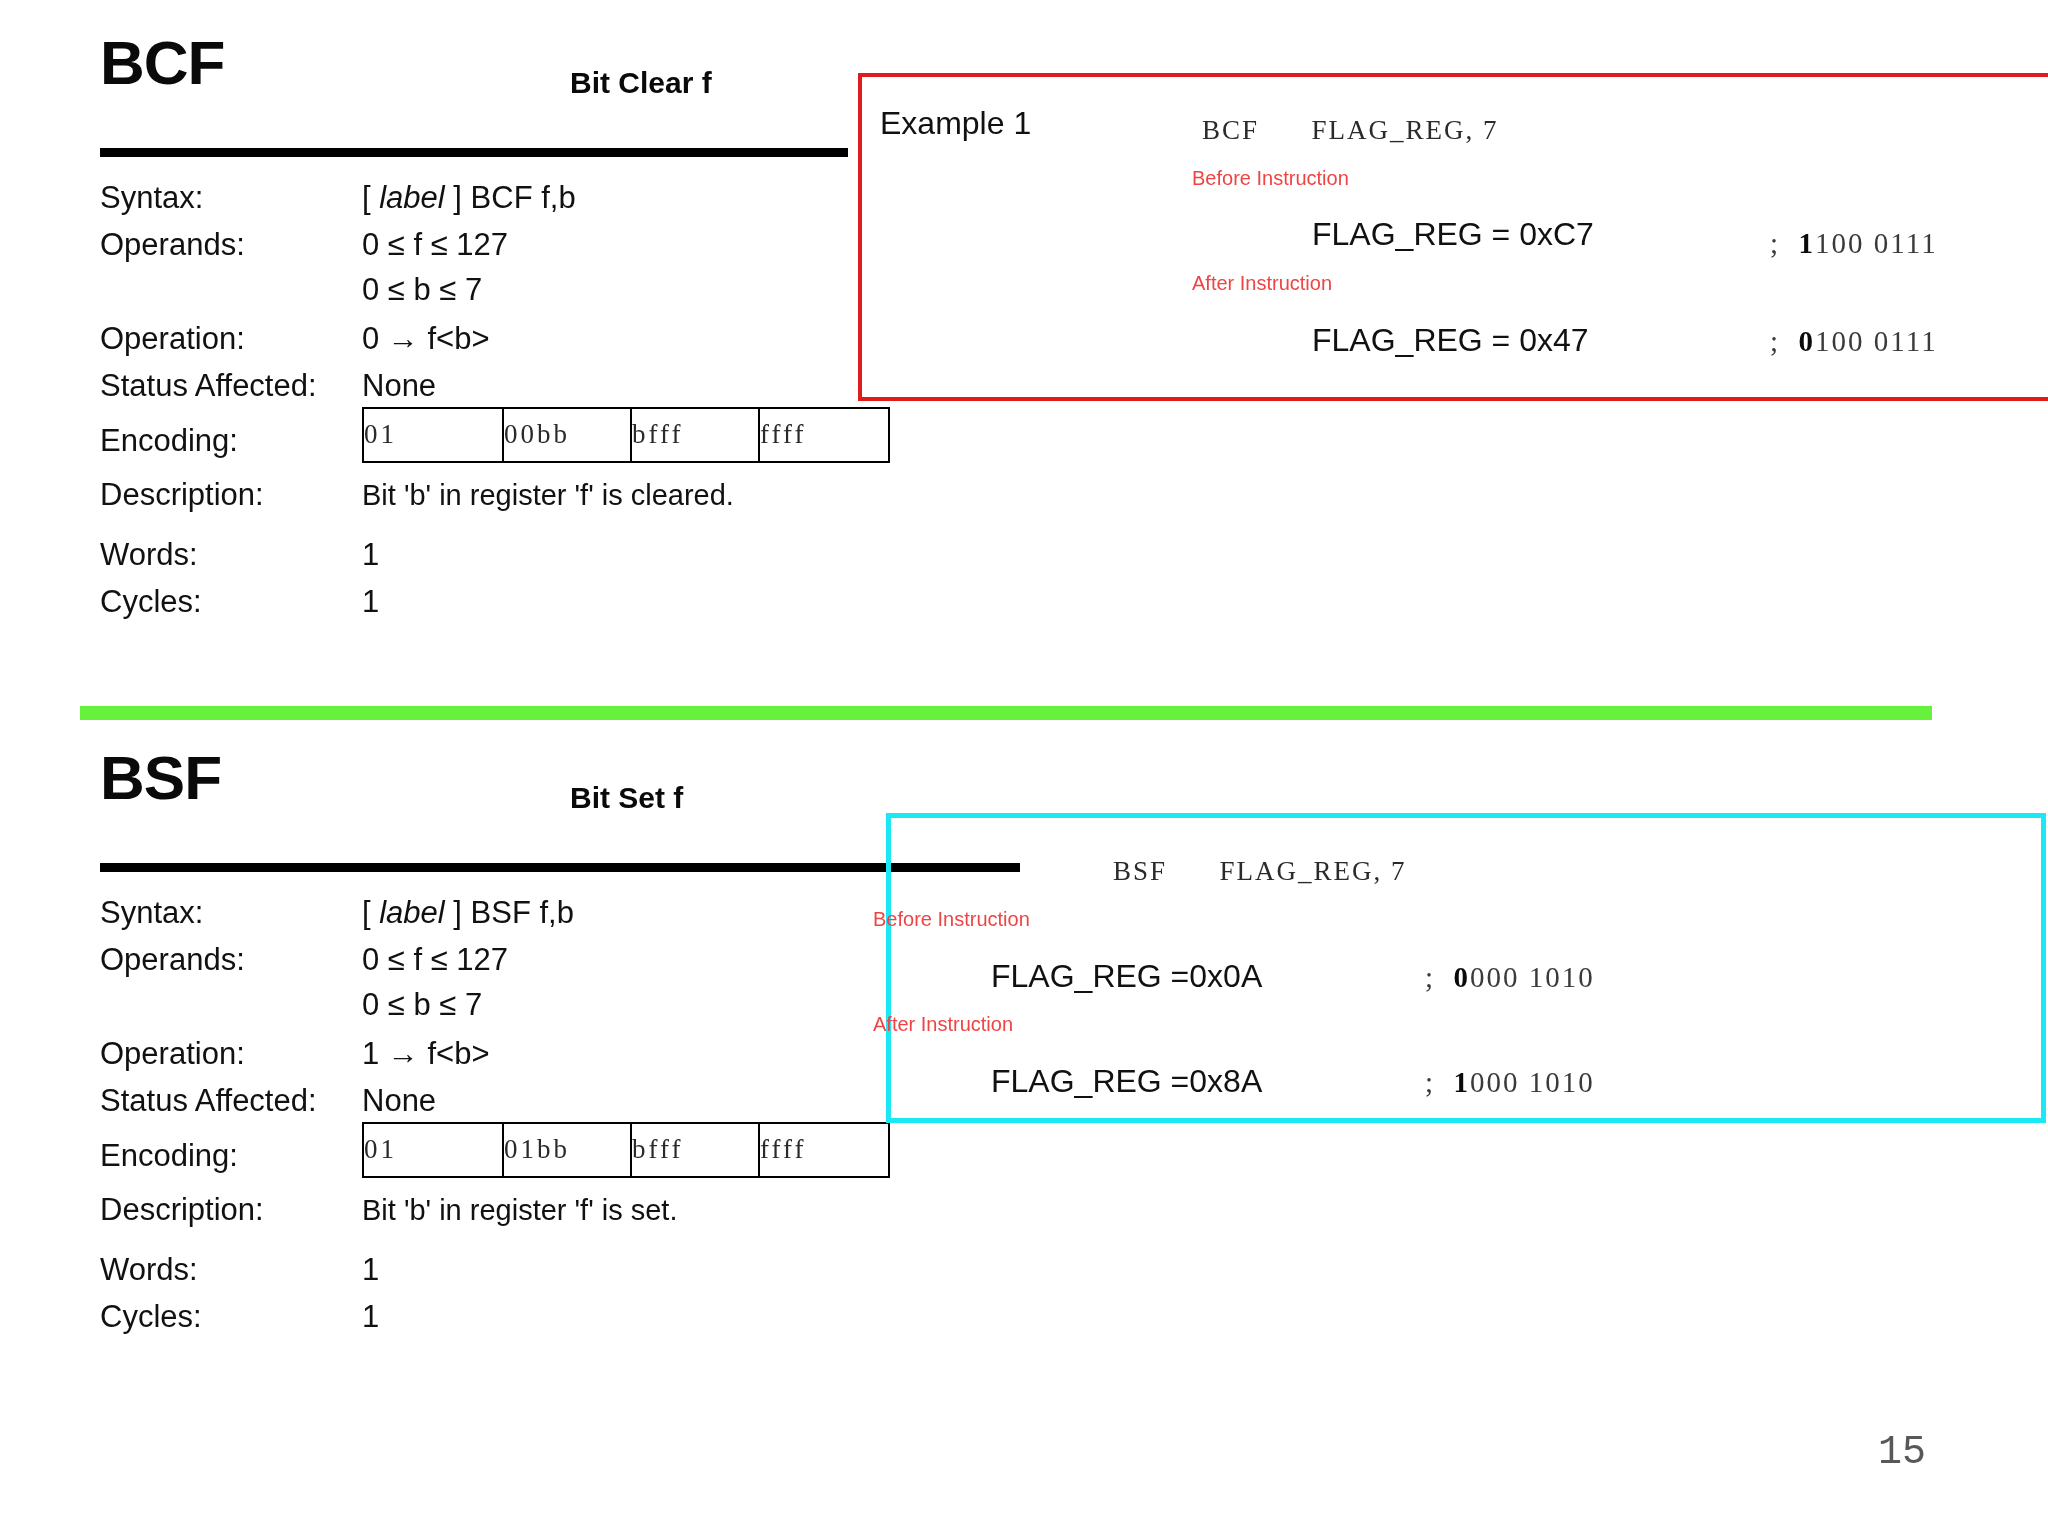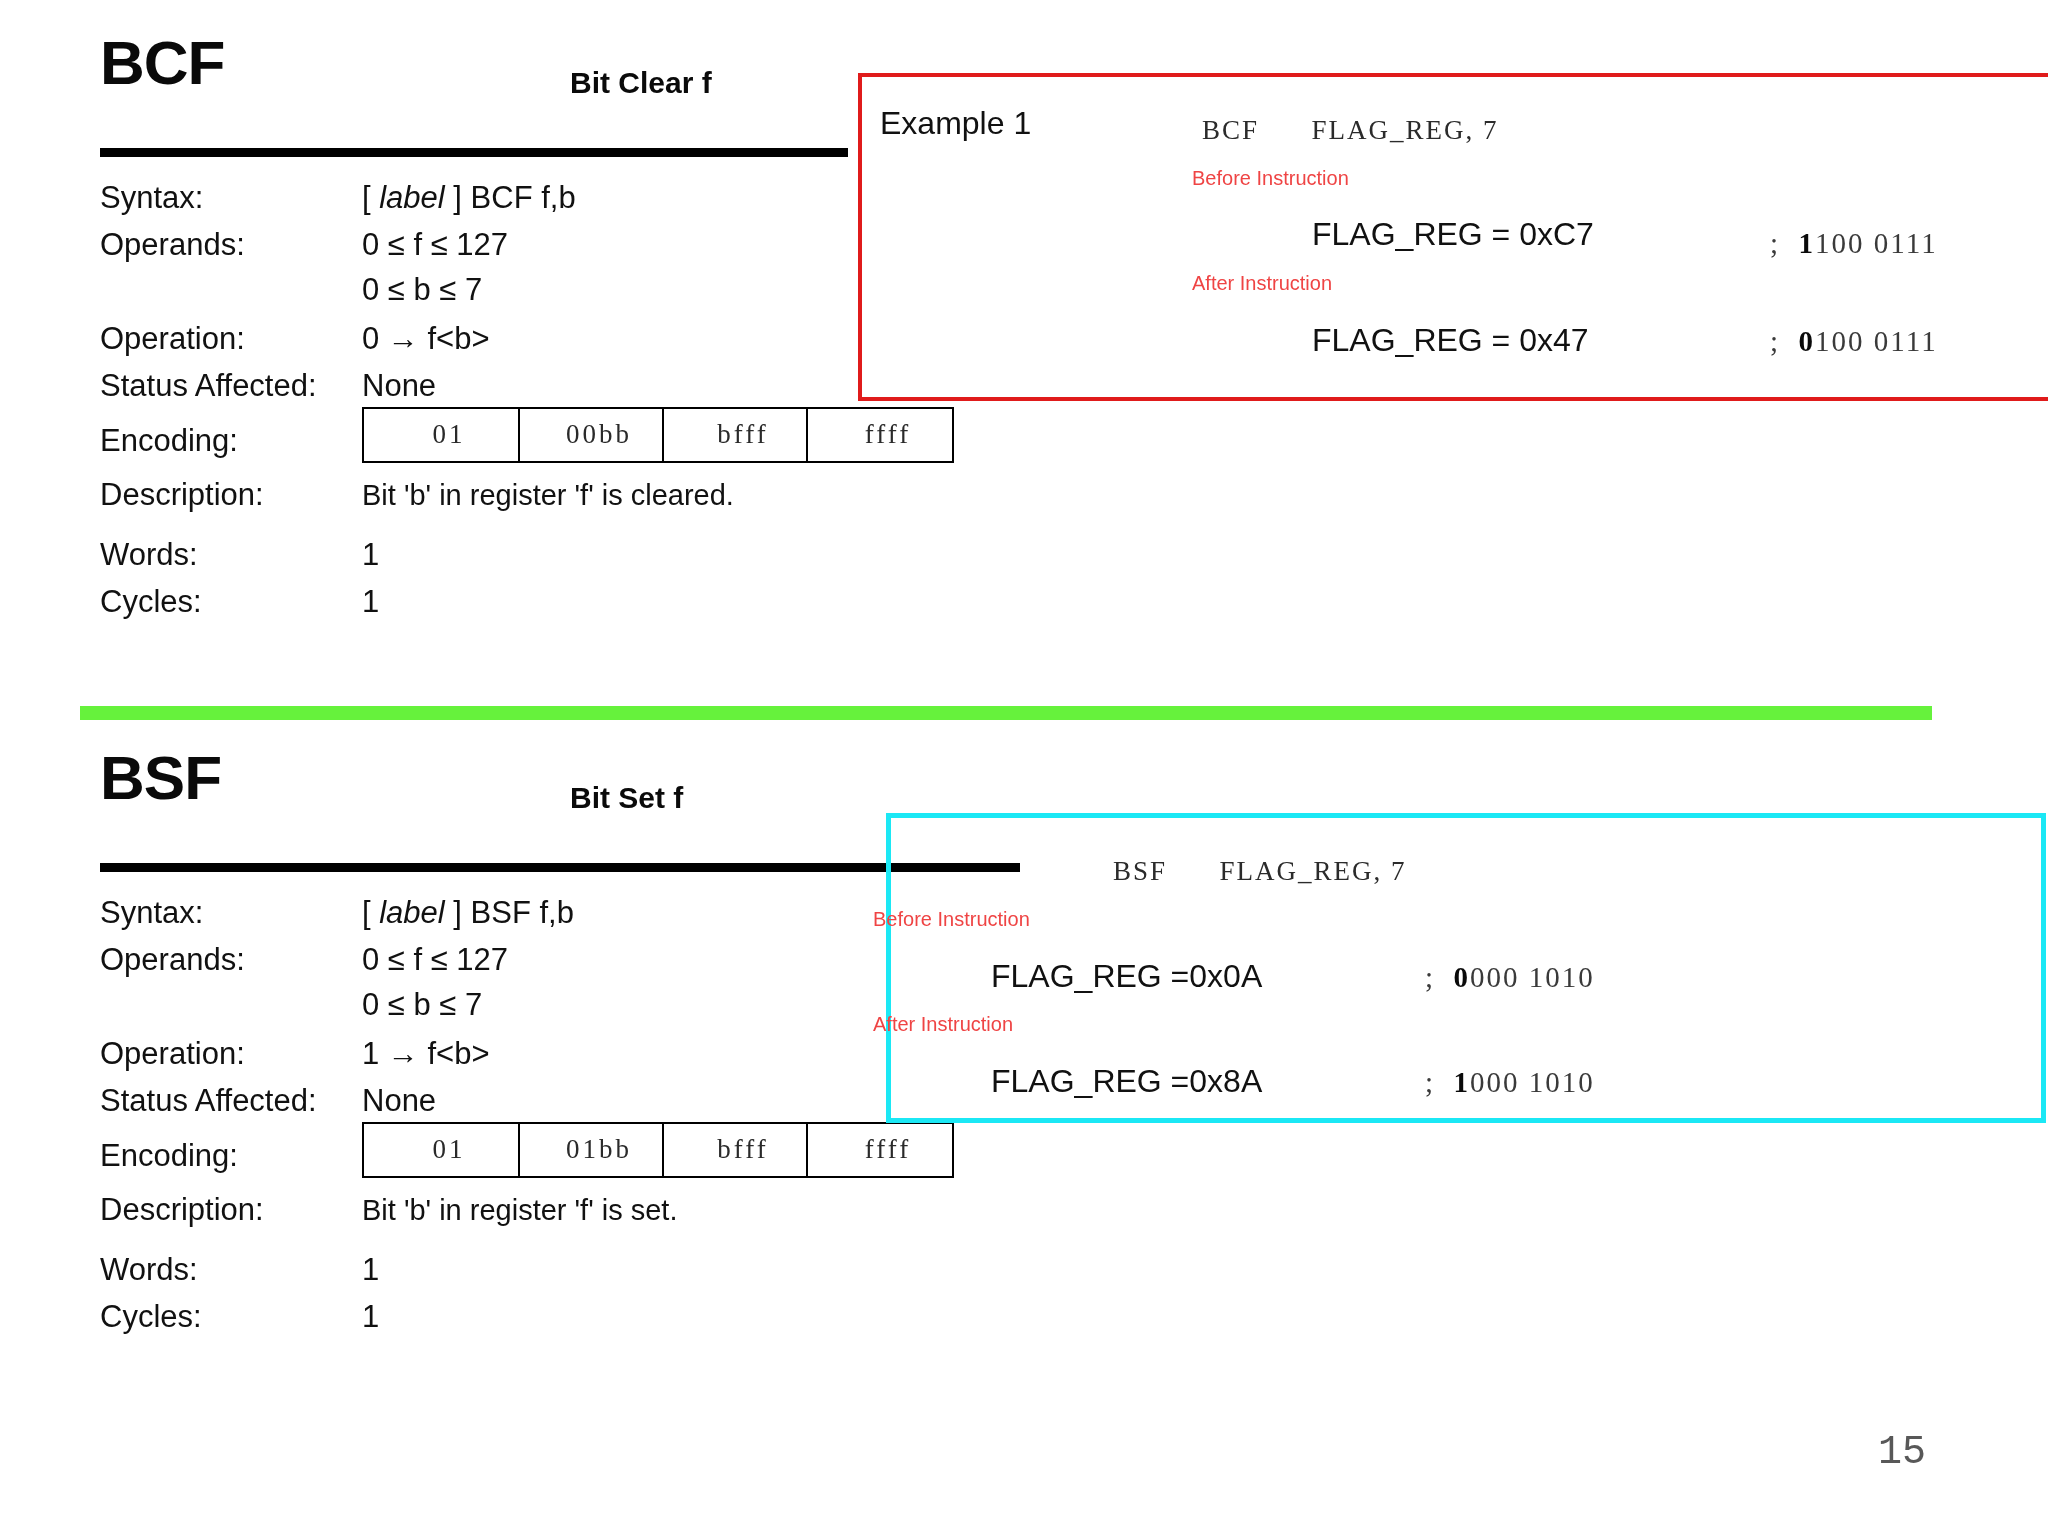--- a/index.html
+++ b/index.html
@@ -78,25 +78,24 @@
     left: 262px;
     display: flex;
     border: 2px solid #000;
   }
   .enc-cell {
     border-right: 2px solid #000;
     font-family: "Liberation Serif", serif;
     font-size: 27px;
     letter-spacing: 3px;
     color: #2a2a2a;
-    text-align: center;
+    text-align: left;
     padding: 10px 0 12px 0;
     height: 52px;
     line-height: 30px;
-    margin-left: 16px;
   }
   .enc-cell:last-child { border-right: none; }
   .enc-w1 { width: 140px; }
   .enc-w2 { width: 128px; }
 
   
   .example-box {
     position: absolute;
     background: transparent;
   }

